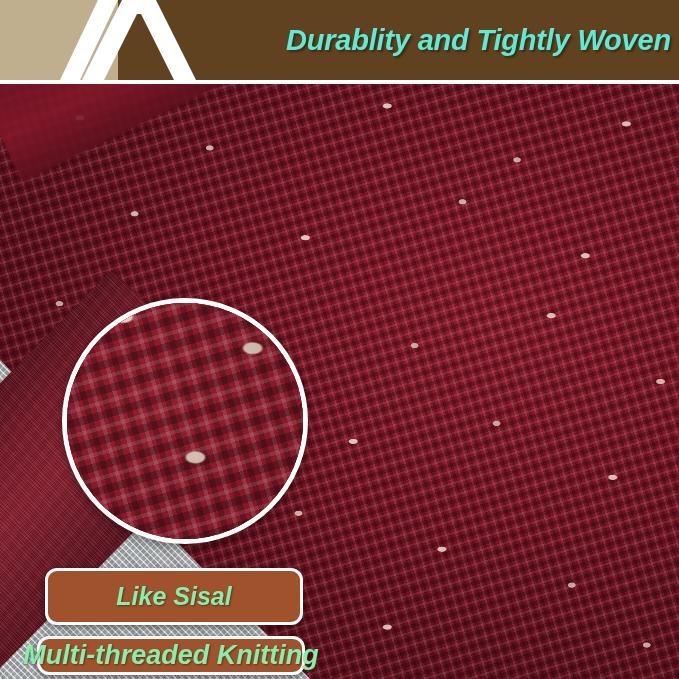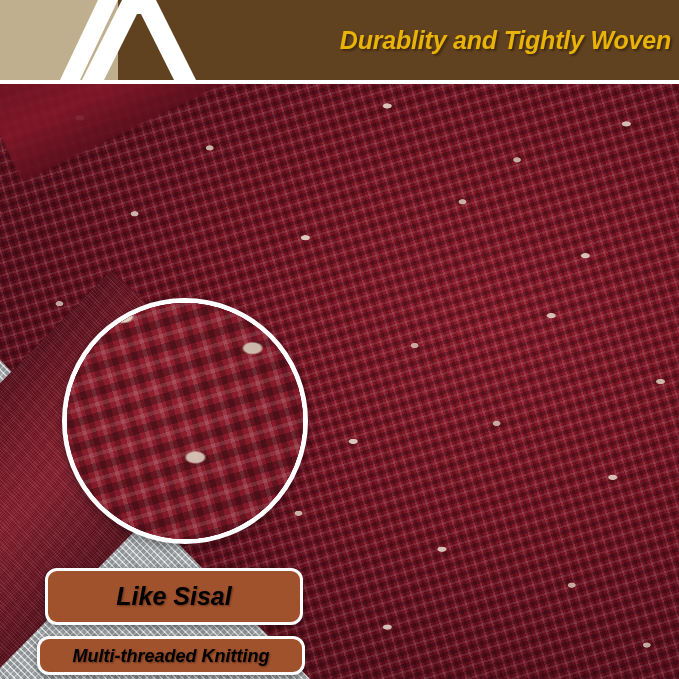--- a/index.html
+++ b/index.html
@@ -11,21 +11,21 @@
   
   #header{position:absolute;left:0;top:0;width:679px;height:80px;overflow:hidden;
           background:#604220;}
   #header .tan-block{position:absolute;left:0;top:0;width:118px;height:80px;
           background:#bfaf8e;}
   #header .logo{position:absolute;left:60px;top:0;width:160px;height:80px;}
   #header .title{position:absolute;left:190px;top:0;width:489px;height:80px;
           display:flex;align-items:center;justify-content:flex-end;
           padding-right:8px;box-sizing:border-box;}
   #header .title span{
-          font-size:25px;font-weight:bold;font-style:italic;color:#eab308;
+          font-size:29px;font-weight:bold;font-style:italic;color:#5eead4;
           letter-spacing:-0.2px;white-space:nowrap;
           text-shadow:2px 2px 2px rgba(40,22,8,.55);}
   #header-sep{position:absolute;left:0;top:80px;width:679px;height:4px;background:#ffffff;}
 
   
   #photo{position:absolute;left:0;top:84px;width:679px;height:595px;overflow:hidden;
          background:#7d1726;}
 
   
   .backing{position:absolute;inset:0;
@@ -132,26 +132,26 @@
           rgba(0,0,0,.22)       8px 14px,
           rgba(0,0,0,.00)       14px 20px),
         radial-gradient(ellipse 80% 70% at 45% 45%, #90202f 0%, #7c1726 55%, #5f101d 100%);
       }
 
   
   .badge{position:absolute;background:#a0522d;
       border:3px solid #ffffff;border-radius:12px;box-sizing:border-box;
       box-shadow:0 2px 6px rgba(0,0,0,.45);
       display:flex;flex-direction:column;align-items:center;justify-content:center;
-      color:#000000;text-align:center;}
+      color:#86efac;text-align:center;}
   .badge .big{font-size:25px;font-weight:bold;font-style:italic;line-height:1.05;
       white-space:nowrap;text-shadow:1px 1px 2px rgba(60,25,10,.6);}
   .badge .sub{font-size:18px;font-weight:bold;font-style:italic;line-height:1.1;
       white-space:nowrap;margin-top:2px;text-shadow:1px 1px 2px rgba(60,25,10,.6);}
-  .badge .one{font-size:18px;font-weight:bold;font-style:italic;line-height:1;
+  .badge .one{font-size:27px;font-weight:bold;font-style:italic;line-height:1;
       white-space:nowrap;text-shadow:1px 1px 2px rgba(60,25,10,.6);}
 
   #badge-sisal     {left:45px; top:484px; width:258px;height:57px;}
   #badge-knitting  {left:37px; top:552px; width:268px;height:39px;}
 </style>
 </head>
 <body>
 
 <div id="stage">
 

